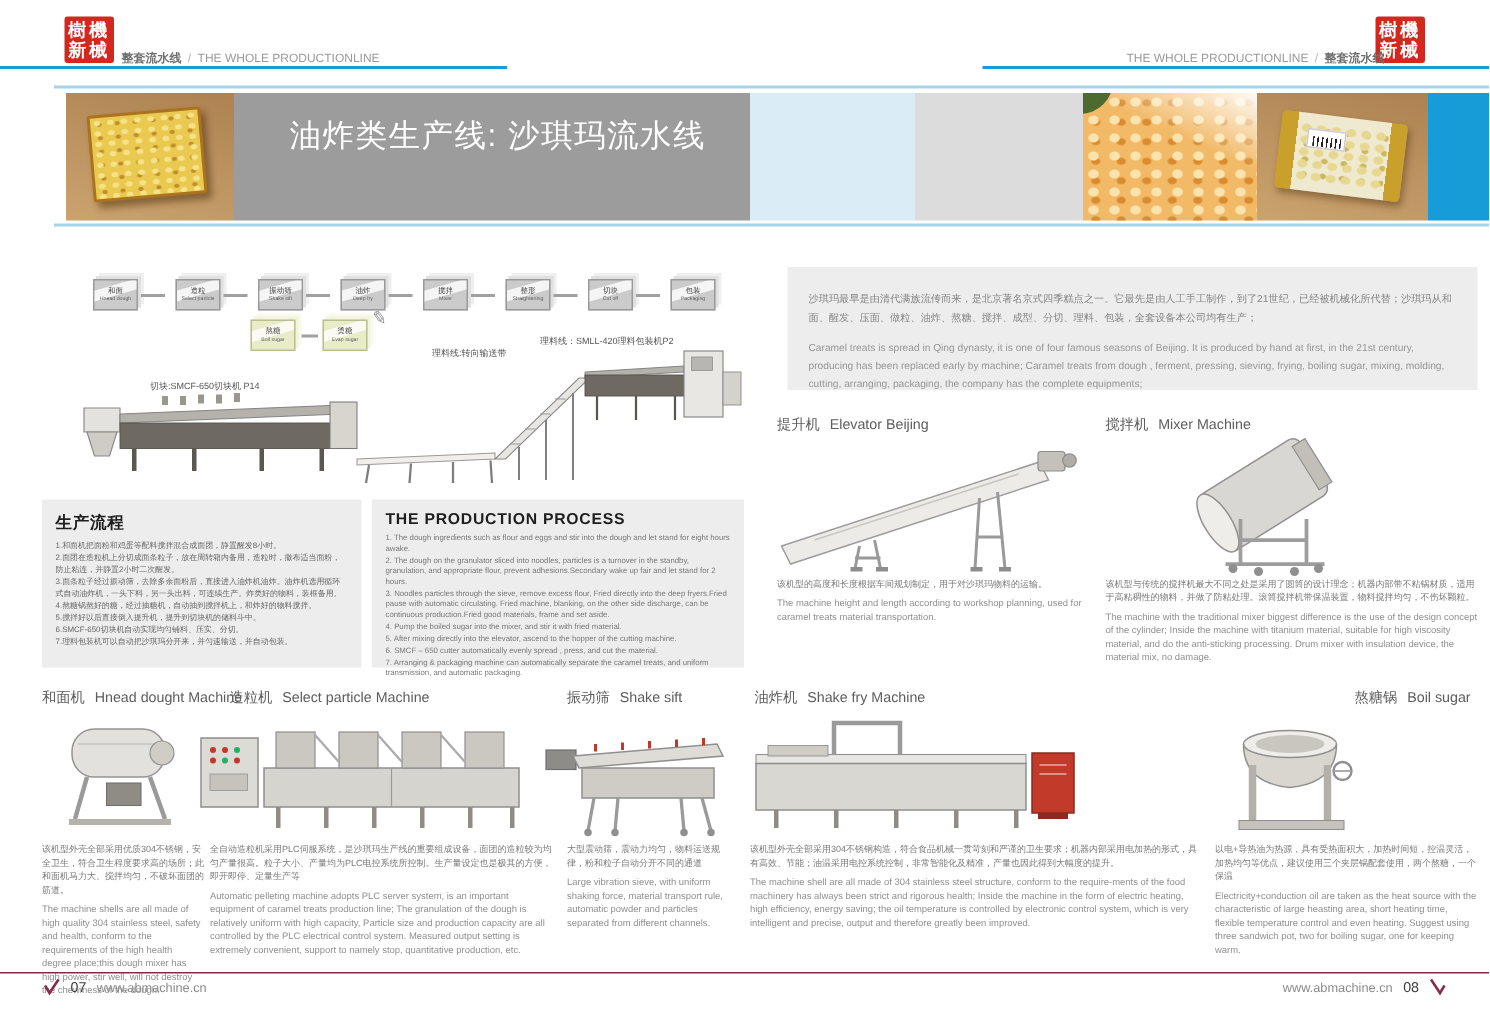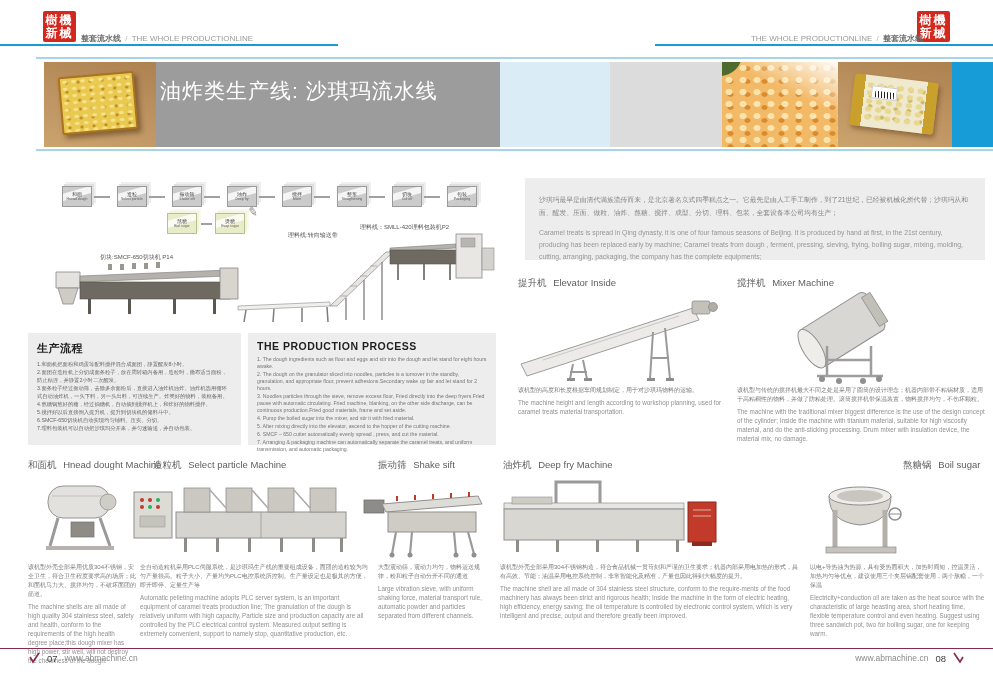--- a/index.html
+++ b/index.html
@@ -18,21 +18,21 @@
   .hline{position:absolute;height:2px;background:#189cd8}
 
   
   .banner{position:absolute;left:36px;top:57px;width:957px;height:94px;border-top:2px solid #a8d4ea;border-bottom:2px solid #a8d4ea;background:#fff}
   .banner>div{position:absolute;top:3px;height:85px}
   .photo-wood{background:linear-gradient(15deg,#caa36d 0%,#bb9160 55%,#ad8150 100%)}
   .sachima{position:absolute;left:16px;top:12px;width:76px;height:58px;transform:rotate(-5deg);
            background-color:#e9c94f;border:2px solid #a9731f;border-radius:2px;
            background-image:radial-gradient(#f7e189 2px,transparent 2.6px),radial-gradient(#c08d2a 1.5px,transparent 2px);
            background-size:9px 7px,12px 9px;box-shadow:3px 4px 5px rgba(60,30,0,.45)}
-  .title-block{background:#9c9c9c;color:#fff;padding:16px 0 0 4px}
+  .title-block{background:#9c9c9c;color:#fff;padding:16px 0 0 37px}
   .t-zh{font-size:21px;letter-spacing:1px;line-height:26px}
   .t-en{font-size:12.5px;line-height:18px;font-weight:normal;opacity:.96}
   .blk-lightblue{background:#daedf6}
   .blk-lightgray{background:#dcdcdc}
   .photo-closeup{background-color:#f2b967;
       background-image:linear-gradient(205deg,rgba(255,255,255,.95) 0%,rgba(255,255,255,0) 38%),
       radial-gradient(#fbe3ae 3px,transparent 4px),radial-gradient(#d98b2e 2.5px,transparent 3.5px);
       background-size:100% 100%,14px 12px,17px 13px;overflow:hidden}
   .leaf{position:absolute;left:-6px;top:-8px;width:26px;height:22px;background:#4d6b2f;border-radius:0 0 22px 0}
   .pack{position:absolute;left:14px;top:16px;width:84px;height:52px;transform:rotate(7deg);border-radius:3px;
@@ -252,21 +252,21 @@
     </div>
   </div>
 
   <div class="gbox" style="left:525px;top:178px;width:460px;height:82px;padding:10px 14px">
     <div class="purpose-zh">沙琪玛最早是由清代满族流传而来，是北京著名京式四季糕点之一。它最先是由人工手工制作，到了21世纪，已经被机械化所代替；沙琪玛从和面、醒发、压面、做粒、油炸、熬糖、搅拌、成型、分切、理料、包装，全套设备本公司均有生产；</div>
     <div class="purpose-en">Caramel treats is spread in Qing dynasty, it is one of four famous seasons of Beijing. It is produced by hand at first, in the 21st century, producing has been replaced early by machine; Caramel treats from dough , ferment, pressing, sieving, frying, boiling sugar, mixing, molding, cutting, arranging, packaging, the company has the complete equipments;</div>
   </div>
 
   <div class="cap" style="left:518px;top:277px">
     <span>提升机</span>
-    <span class="en">Elevator Inside</span>
+    <span class="en">Elevator Beijing</span>
   </div>
   <svg class="abs" style="left:515px;top:292px" width="215" height="90" viewBox="0 0 215 90">
     <polygon points="6,72 178,16 184,28 12,84" fill="#edebe7" stroke="#9d9d9d" stroke-width="1"></polygon>
     <line x1="28" y1="68" x2="164" y2="24" stroke="#c9c7c2" stroke-width="1"></line>
     <rect x="177" y="9" width="18" height="13" rx="2" fill="#c4c1bb" stroke="#8d8d8d" stroke-width="0.8"></rect>
     <circle cx="198" cy="15" r="4.5" fill="#b0ada7" stroke="#8d8d8d" stroke-width="0.8"></circle>
     <path d="M58,72 L55,87 M68,68 L72,87 M55,80 L72,80" stroke="#9a9a9a" stroke-width="2" fill="none"></path>
     <path d="M138,40 L135,87 M150,36 L155,87 M136,66 L154,66" stroke="#9a9a9a" stroke-width="2" fill="none"></path>
     <rect x="52" y="86" width="8" height="3" fill="#8d8d8d"></rect>
       <rect x="69" y="86" width="8" height="3" fill="#8d8d8d"></rect>
@@ -306,21 +306,21 @@
   <div class="cap" style="left:153px;top:459px">
     <span>造粒机</span>
     <span class="en">Select particle Machine</span>
   </div>
   <div class="cap" style="left:378px;top:459px">
     <span>振动筛</span>
     <span class="en">Shake sift</span>
   </div>
   <div class="cap" style="left:503px;top:459px">
     <span>油炸机</span>
-    <span class="en">Deep fry Machine</span>
+    <span class="en">Shake fry Machine</span>
   </div>
   <div class="cap" style="left:903px;top:459px">
     <span>熬糖锅</span>
     <span class="en">Boil sugar</span>
   </div>
 
   <svg class="abs" style="left:38px;top:472px" width="85" height="86" viewBox="0 0 85 86">
     <rect x="10" y="14" width="62" height="32" rx="15" fill="#e3e1dd" stroke="#949494" stroke-width="1"></rect>
     <line x1="14" y1="24" x2="68" y2="24" stroke="#c6c3bd" stroke-width="1"></line>
     <circle cx="70" cy="30" r="8" fill="#d0cdc7" stroke="#949494" stroke-width="0.8"></circle>

